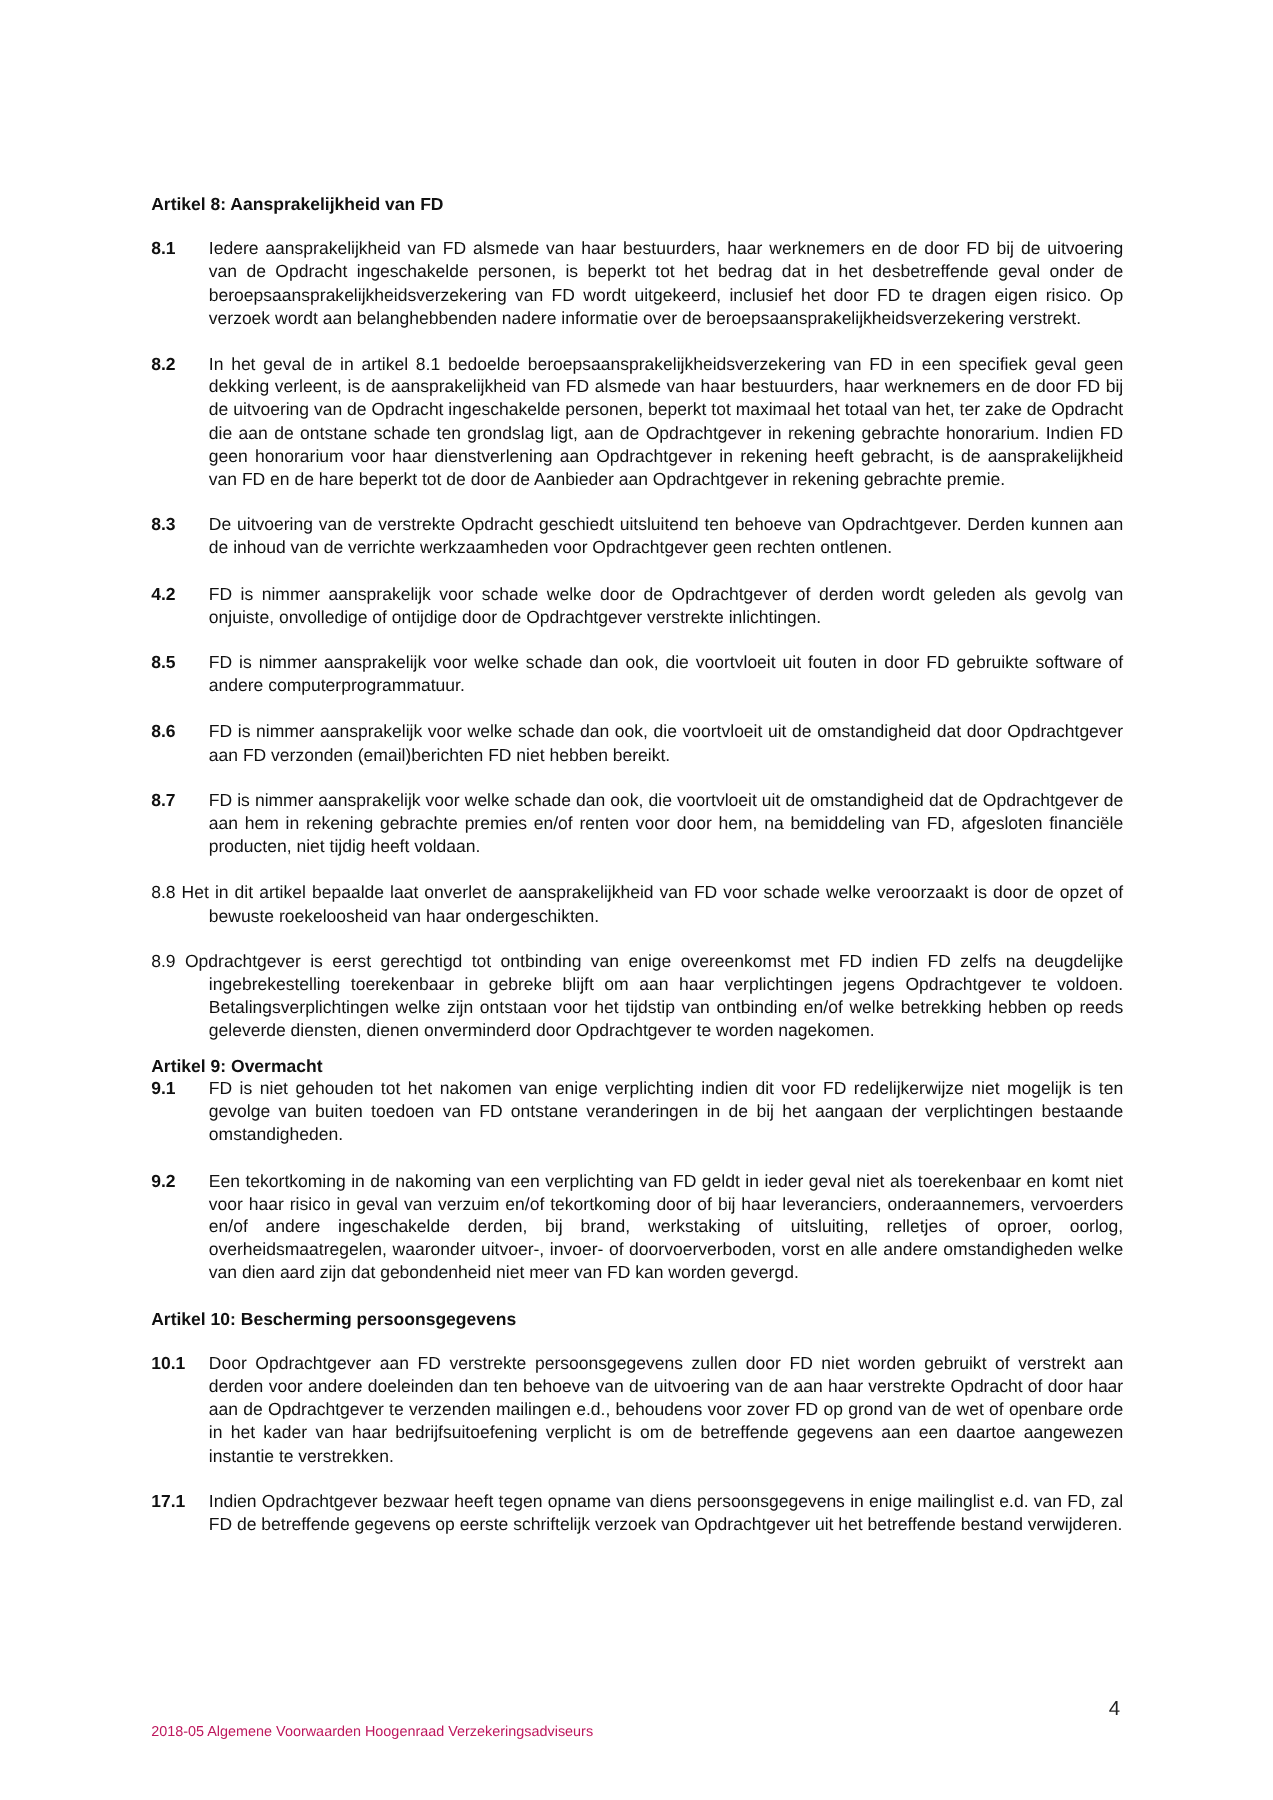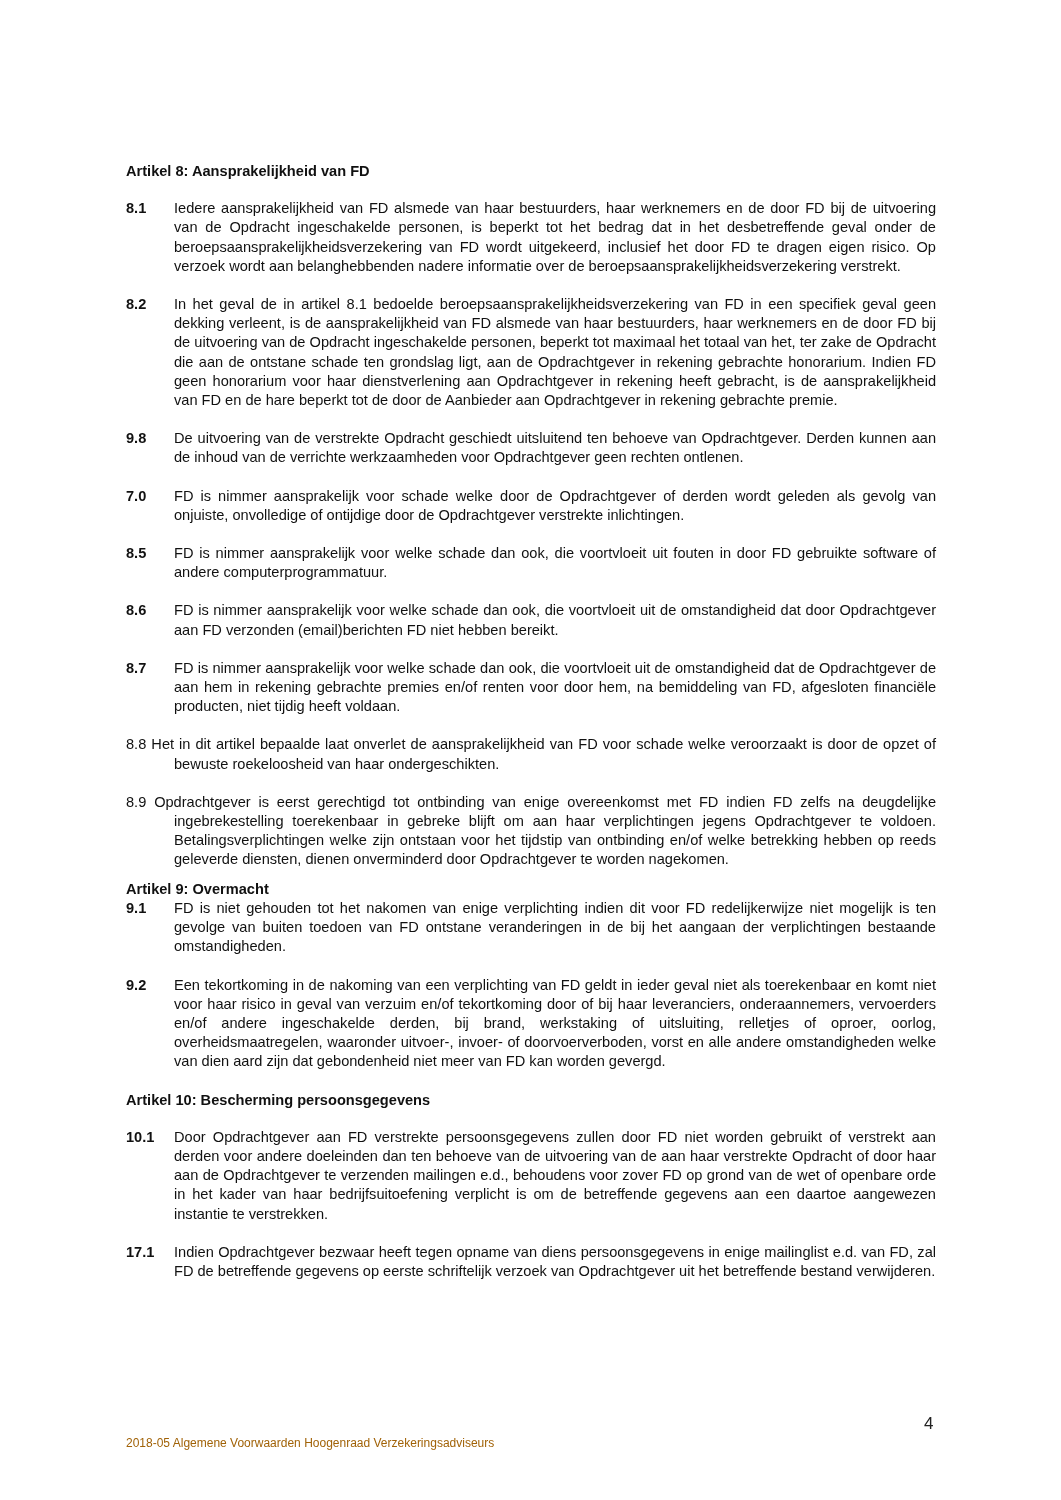--- a/index.html
+++ b/index.html
@@ -7,21 +7,21 @@
          font-family: "Liberation Sans", sans-serif; color: #111111; }
   .page { position: absolute; left: 0; top: 16px; width: 1061px; height: 1500px; }
   .content { position: absolute; left: 126px; top: 146px; width: 810px;
              font-size: 14.6px; line-height: 19.2px; }
   h2 { font-size: 14.6px; font-weight: bold; margin: 0; line-height: 19.2px; }
   .clause { position: relative; padding-left: 48px; text-align: justify; margin: 0; }
   .clause .num { position: absolute; left: 0; top: 0; font-weight: bold; }
   .gap-s { height: 19px; }
   .gap-m { height: 18px; }
   .footer { position: absolute; left: 126px; top: 1420px;
-            font-family: "Liberation Sans", sans-serif; font-size: 12px; color: #a16207; }
+            font-family: "Liberation Sans", sans-serif; font-size: 12px; color: #be185d; }
   .pagenum { position: absolute; left: 924px; top: 1398px; font-size: 17px; color: #222;
              font-family: "Liberation Sans", sans-serif; }
   
   .hanging { padding-left: 48px; text-indent: -48px; text-align: justify; margin: 0; }
 </style>
 </head>
 <body>
 
 <div class="page">
   <div class="content">
@@ -35,27 +35,27 @@
     </p>
     <div class="gap-s"></div>
 
     <p class="clause">
       <span class="num">8.2</span>
       <span>In het geval de in artikel 8.1 bedoelde beroepsaansprakelijkheidsverzekering van FD in een specifiek geval geen dekking verleent, is de aansprakelijkheid van FD alsmede van haar bestuurders, haar werknemers en de door FD bij de uitvoering van de Opdracht ingeschakelde personen, beperkt tot maximaal het totaal van het, ter zake de Opdracht die aan de ontstane schade ten grondslag ligt, aan de Opdrachtgever in rekening gebrachte honorarium. Indien FD geen honorarium voor haar dienstverlening aan Opdrachtgever in rekening heeft gebracht, is de aansprakelijkheid van FD en de hare beperkt tot de door de Aanbieder aan Opdrachtgever in rekening gebrachte premie.</span>
     </p>
     <div class="gap-s"></div>
 
     <p class="clause">
-      <span class="num">9.8</span>
+      <span class="num">8.3</span>
       <span>De uitvoering van de verstrekte Opdracht geschiedt uitsluitend ten behoeve van Opdrachtgever. Derden kunnen aan de inhoud van de verrichte werkzaamheden voor  Opdrachtgever geen rechten ontlenen.</span>
     </p>
     <div class="gap-s"></div>
 
     <p class="clause">
-      <span class="num">7.0</span>
+      <span class="num">4.2</span>
       <span>FD is nimmer aansprakelijk voor schade welke door de Opdrachtgever of derden wordt geleden als gevolg van onjuiste, onvolledige of ontijdige door de Opdrachtgever verstrekte inlichtingen.</span>
     </p>
     <div class="gap-s"></div>
 
     <p class="clause">
       <span class="num">8.5</span>
       <span>FD is nimmer aansprakelijk voor welke schade dan ook, die voortvloeit uit fouten in door FD gebruikte software of andere computerprogrammatuur.</span>
     </p>
     <div class="gap-s"></div>
 

